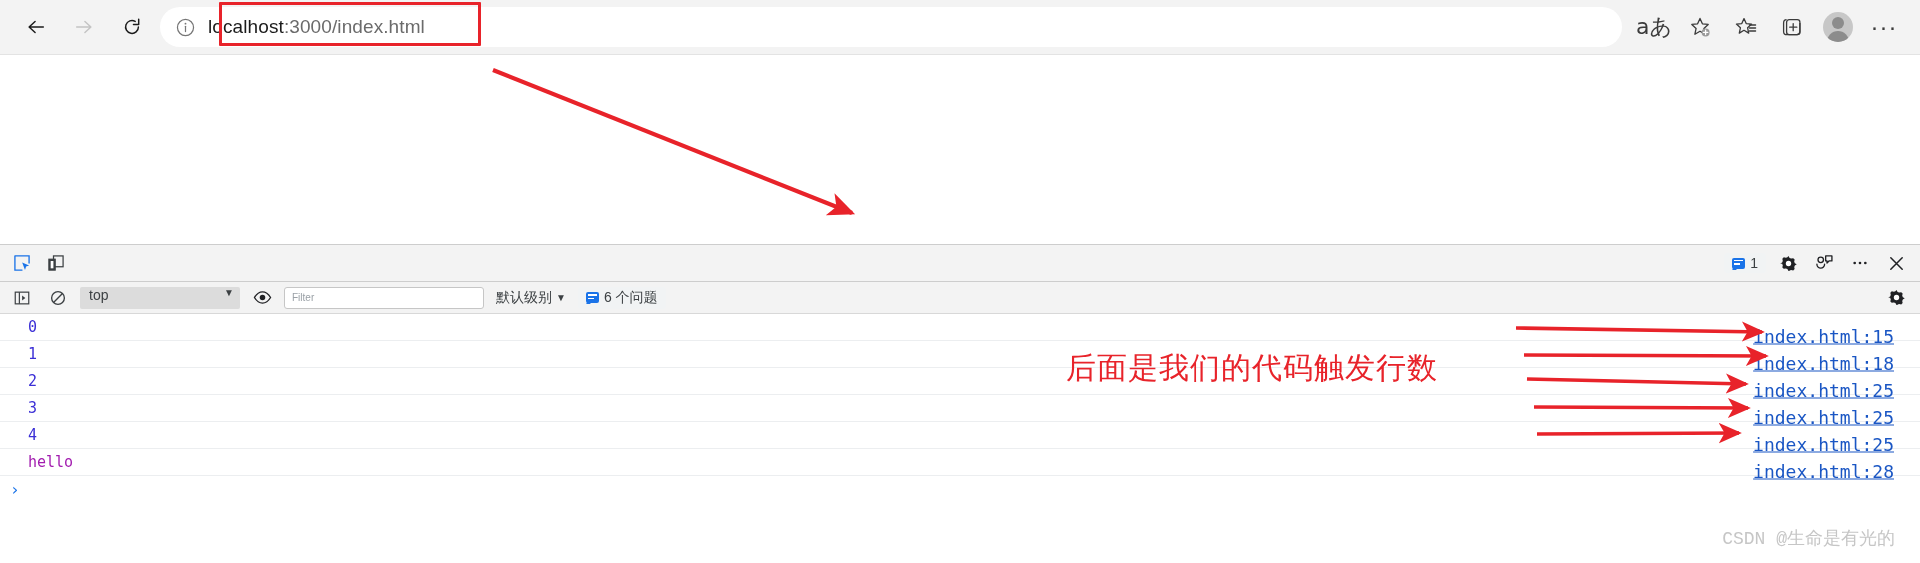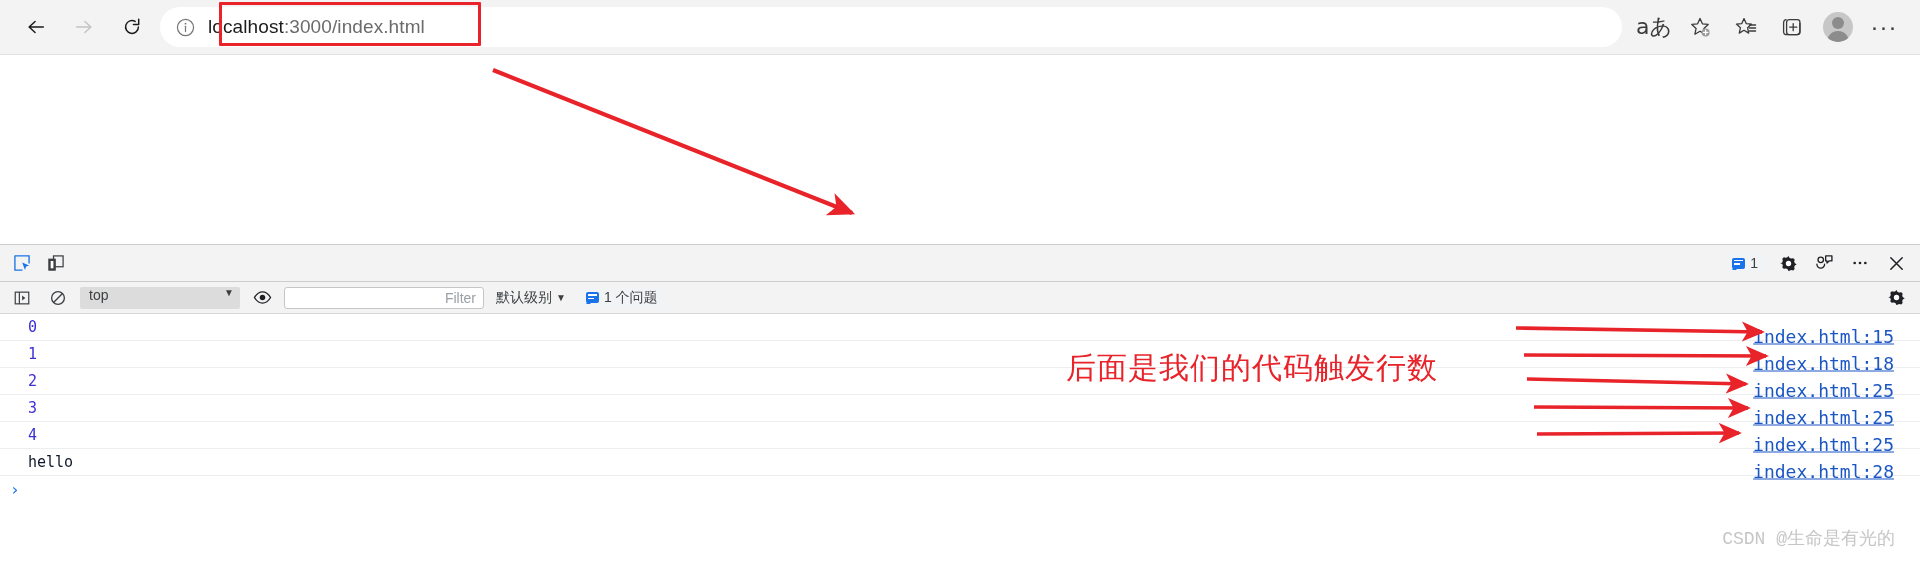--- a/index.html
+++ b/index.html
@@ -124,38 +124,37 @@
     display:flex; align-items:center; padding: 0 8px; gap: 8px; position:relative;
   }
   .ctx-select {
     height: 22px; min-width: 160px; background:#dcdcdc; border-radius:2px;
     display:flex; align-items:flex-start; justify-content:space-between;
     padding: 0 6px 0 9px; font-size:14px; color:#3c4043;
   }
   .caret { font-size: 10px; color:#3c4043; }
   .filter-input {
     height: 22px; width: 200px; background:#fff; border:1px solid #c6c6c6; border-radius:3px;
-    font-size: 14px; color:#202124; padding: 0 7px; outline:none;
+    font-size: 10px; color:#202124; padding: 0 7px; outline:none;
     font-family:"Liberation Sans", sans-serif;
-    text-align:right;
   }
   .filter-input::placeholder { color:#9aa0a6; }
   .levels {
     display:flex; align-items:center; gap:4px; font-size:14px; color:#3c4043; padding: 0 4px;
   }
   .gear-right { margin-left:auto; display:flex; align-items:center; padding-right: 6px;}
 
   
   .console-area { position:relative; background:#ffffff; }
   .c-row {
     height: 27px; border-bottom:1px solid #eceef0;
     display:flex; align-items:center; position:relative;
     font-family:"DejaVu Sans Mono", monospace; font-size:15px;
   }
-  .c-msg { padding-left: 28px; color:#0f172a; }
+  .c-msg { padding-left: 28px; color:#a21caf; }
   .c-msg.num { color: #3b2fd6; }
   .c-src {
     position:absolute; right: 26px; top:50%; transform:translateY(-50%);
     font-family:"DejaVu Sans Mono", monospace; font-size:18px;
     color:#1a56c4; text-decoration: underline; margin-top: 9px;
   }
   .c-prompt {
     height: 27px; display:flex; align-items:center; padding-left: 10px;
   }
   .prompt-caret { color:#1a73e8; font-size:16px; font-family:"DejaVu Sans Mono", monospace; }
@@ -333,21 +332,21 @@
       <input class="filter-input" placeholder="Filter" style="">
       <div class="levels">
         <span>默认级别</span>
         <span class="caret">▼</span>
       </div>
       <div class="issues-pill">
         <span class="msg-icon">
             <i></i>
             <i></i>
           </span>
-        <span>1 个问题</span>
+        <span>6 个问题</span>
       </div>
       <div class="gear-right">
         <svg width="19" height="19" viewBox="0 0 24 24">
           <path d="M12 1.9 l1.5 2.6 a8 8 0 0 1 2 0.85 l2.9-0.6 1.95 1.95 -0.6 2.9 a8 8 0 0 1 0.85 2 l2.6 1.5 v0 l-2.6 1.5 a8 8 0 0 1-0.85 2 l0.6 2.9 -1.95 1.95 -2.9-0.6 a8 8 0 0 1-2 0.85 L12 22.1 l-1.5-2.6 a8 8 0 0 1-2-0.85 l-2.9 0.6 -1.95-1.95 0.6-2.9 a8 8 0 0 1-0.85-2 L0.8 12 l2.6-1.5 a8 8 0 0 1 0.85-2 l-0.6-2.9 1.95-1.95 2.9 0.6 a8 8 0 0 1 2-0.85 Z" fill="#202124" transform="scale(0.93) translate(0.9,0.9)"></path>
           <circle cx="12" cy="12" r="3.4" fill="#ffffff"></circle>
         </svg>
       </div>
     </div>
 
     <div class="console-area">

